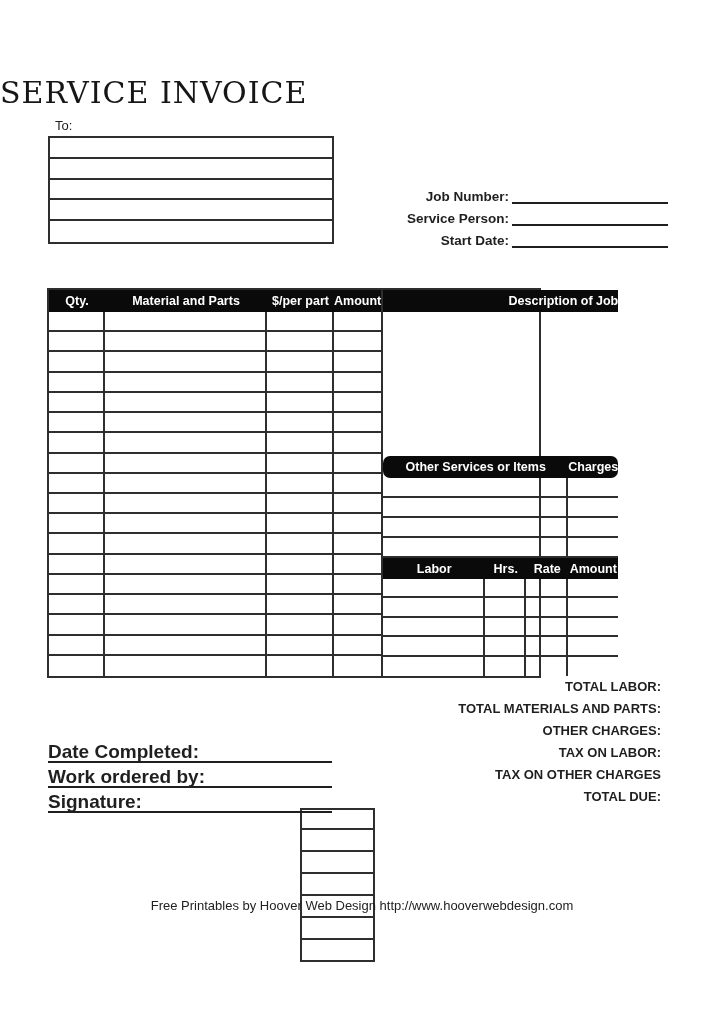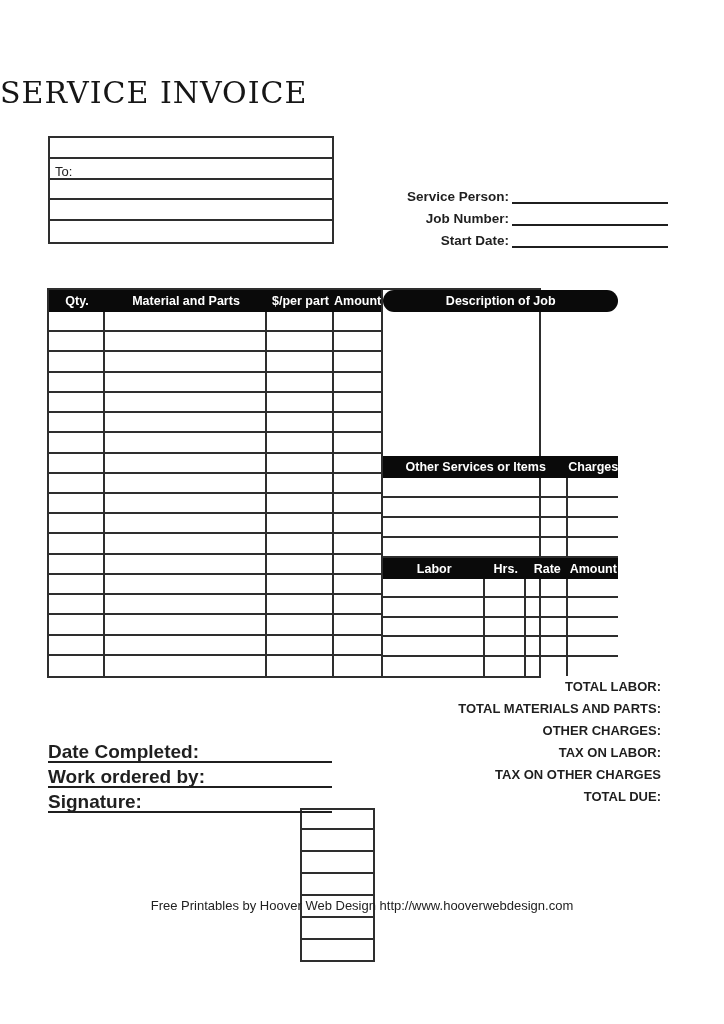--- a/index.html
+++ b/index.html
@@ -20,21 +20,21 @@
     overflow:hidden;
   }
   
   .title{
     position:absolute;top:76px;left:0;width:724px;
     font-family:"DejaVu Serif","Liberation Serif",serif;
     font-size:30px;line-height:34px;letter-spacing:1px;
     color:#161616;
   }
   
-  .to-label{position:absolute;left:55px;top:118px;font-size:13px;margin-top:46px;}
+  .to-label{position:absolute;left:55px;top:118px;font-size:13px;}
   .to-box{
     position:absolute;left:48px;top:136px;width:286px;height:108px;
     border:2px solid var(--line);
     display:grid;grid-auto-rows:1fr;
   }
   .to-box .cell{border-bottom:2px solid var(--line);}
   .to-box .cell:last-child{border-bottom:none;}
   
   .job-info{position:absolute;left:400px;top:182px;width:268px;}
   .job-row{display:flex;align-items:flex-end;height:22px;}
@@ -57,23 +57,23 @@
   .mat-hdr{height:22px;}
   .mat-hdr .h1{width:56px;}.mat-hdr .h2{width:162px;}.mat-hdr .h3{width:67px;}.mat-hdr .h4{flex:1;}
   .mat-body{
     flex:1;display:grid;
     grid-template-columns:56px 162px 67px 1fr;
     grid-auto-rows:1fr;
   }
   .mat-body .cell{border-right:2px solid var(--line);border-bottom:2px solid var(--line);}
   .mat-body .cell:nth-child(4n){border-right:none;}
   .mat-body .cell:nth-last-child(-n+4){border-bottom:none;}
-  .desc-hdr{height:22px;justify-content:center;border-radius:11px;}
+  .desc-hdr{height:22px;justify-content:flex-end;}
   .desc-box{height:144px;}
-  .svc-hdr{height:22px;}
+  .svc-hdr{height:22px;border-radius:7px;}
   .svc-hdr .h1{width:185px;}.svc-hdr .h2{flex:1;}
   .svc-body{
     height:80px;display:grid;
     grid-template-columns:185px 1fr;
     grid-auto-rows:1fr;
   }
   .svc-body .cell{border-right:2px solid var(--line);border-bottom:2px solid var(--line);}
   .svc-body .cell:nth-child(2n){border-right:none;}
   .labor-hdr{height:21px;}
   .labor-hdr .h1{width:102px;}.labor-hdr .h2{width:41px;}.labor-hdr .h3{width:42px;}.labor-hdr .h4{flex:1;}
@@ -119,25 +119,25 @@
 <div class="to-box">
     <div class="cell"></div>
     <div class="cell"></div>
     <div class="cell"></div>
     <div class="cell"></div>
     <div class="cell"></div>
   </div>
 
 <div class="job-info">
   <div class="job-row">
+    <span class="job-label">Job Number:</span>
+    <span class="job-line"></span>
+  </div>
+  <div class="job-row">
     <span class="job-label">Service Person:</span>
-    <span class="job-line"></span>
-  </div>
-  <div class="job-row">
-    <span class="job-label">Job Number:</span>
     <span class="job-line"></span>
   </div>
   <div class="job-row">
     <span class="job-label">Start Date:</span>
     <span class="job-line"></span>
   </div>
 </div>
 
 <div class="invoice-table">
   <div class="tcol-left">

